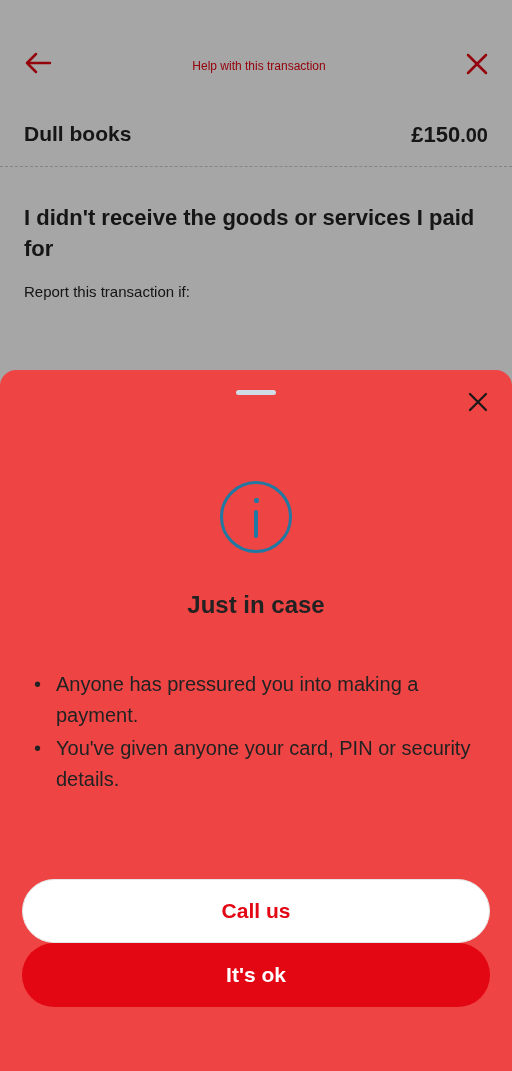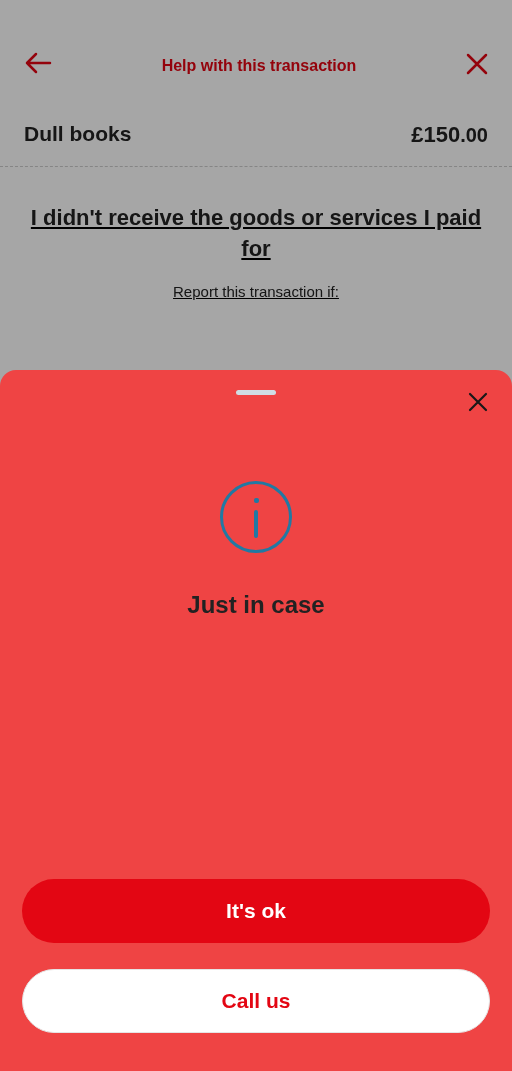--- a/index.html
+++ b/index.html
@@ -29,22 +29,22 @@
       justify-content: space-between;
       padding: 50px 24px 20px 24px;
     }
     .back-arrow {
       color: #E30613;
       font-size: 28px;
       cursor: pointer;
     }
     .header-title {
       color: #E30613;
-      font-size: 16px;
-      font-weight: 700;
+      font-size: 12px;
+      font-weight: 400;
     }
     .header-close {
       color: #E30613;
       font-size: 28px;
       cursor: pointer;
     }
     .merchant-row {
       display: flex;
       justify-content: space-between;
       align-items: flex-start;
@@ -60,22 +60,20 @@
       font-size: 22px;
       font-weight: 700;
       color: #222222;
     }
     .amount-decimal {
       font-size: 20px;
       font-weight: 700;
     }
     .issue-section {
       padding: 36px 24px 20px 24px;
-      text-align: center;
-      text-decoration: underline;
     }
     .issue-title {
       font-size: 22px;
       font-weight: 700;
       color: #222222;
       line-height: 1.4;
       margin-bottom: 18px;
     }
     .issue-subtitle {
       font-size: 15px;
@@ -261,18 +259,22 @@
 
   <div class="info-icon-wrap">
     <div class="info-icon">
       <div class="dot"></div>
       <div class="bar"></div>
     </div>
   </div>
 
   <div class="sheet-title">Just in case</div>
 
+  <ul class="bullet-list">
+    <li>Anyone has pressured you into making a payment.</li>
+    <li>You've given anyone your card, PIN or security details.</li>
+  </ul>
 
   <div class="buttons">
+    <button class="btn btn-secondary">Call us</button>
     <button class="btn btn-primary">It's ok</button>
-    <button class="btn btn-secondary">Call us</button>
   </div>
 </div>
 
 </body></html>

